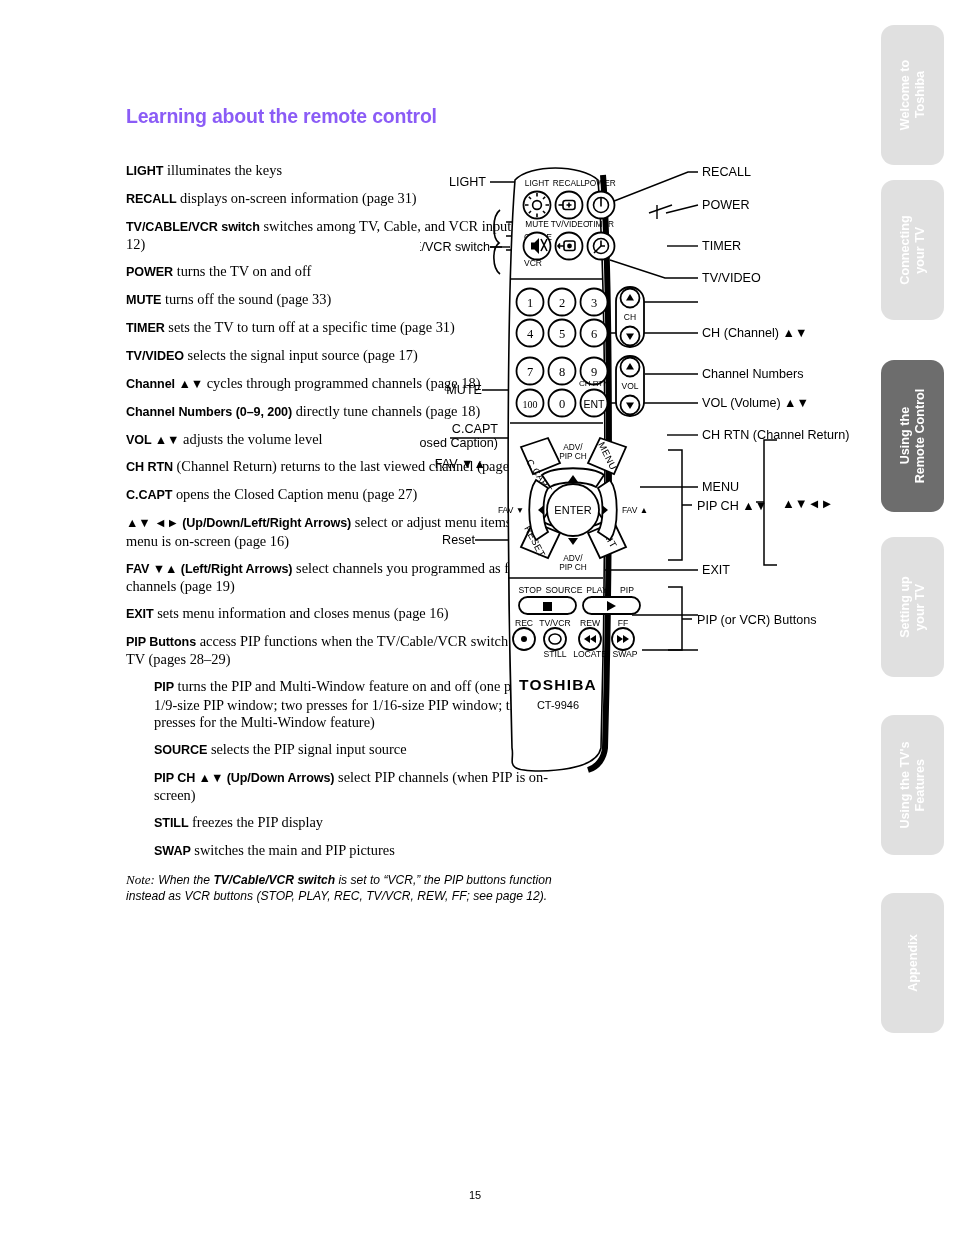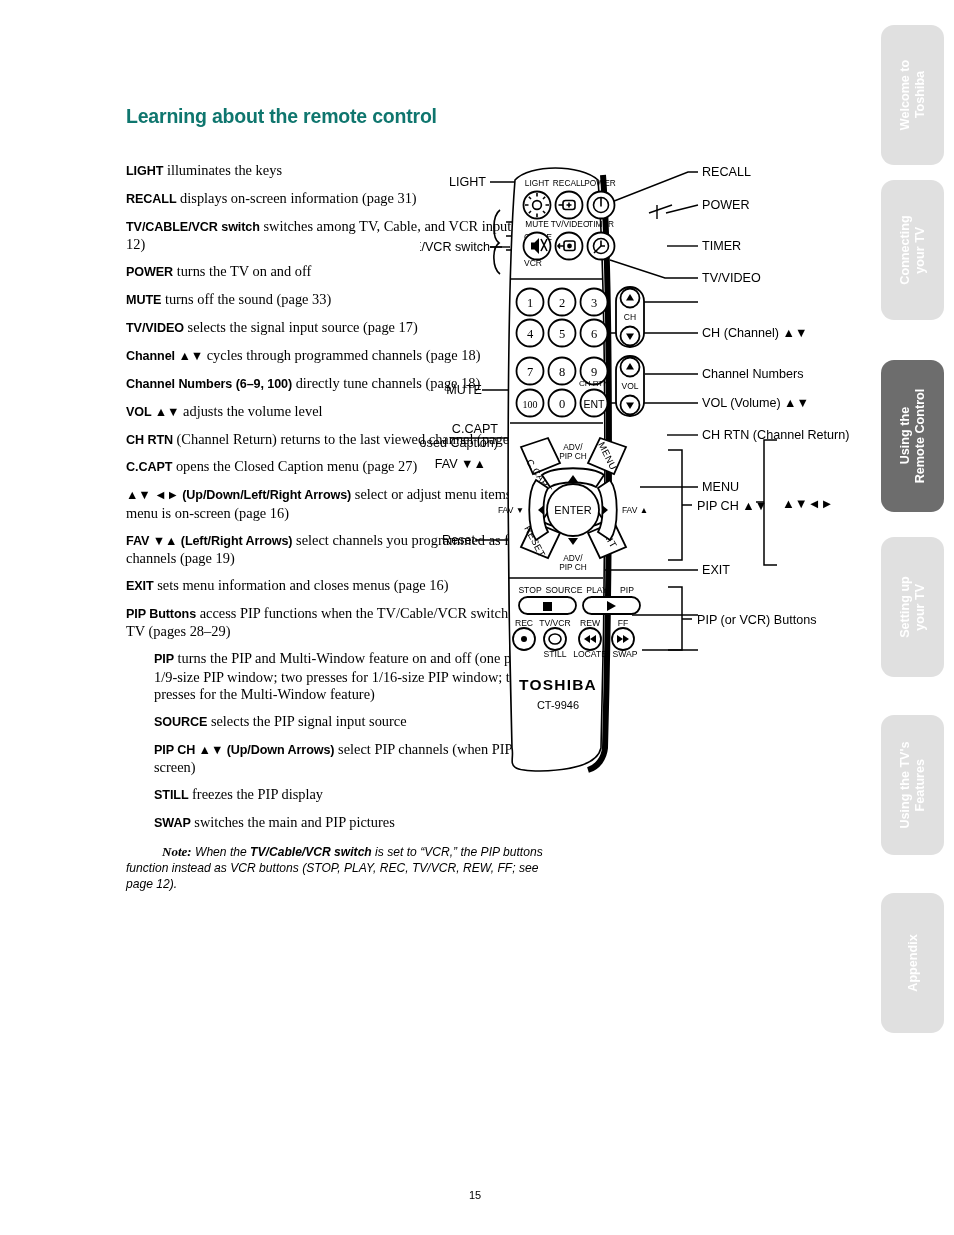--- a/index.html
+++ b/index.html
@@ -3,34 +3,34 @@
 <meta charset="utf-8">
 <style>
   html,body{margin:0;padding:0;background:#fff;}
   body{width:954px;height:1235px;position:relative;
        font-family:"Liberation Serif",serif;color:#000;
        -webkit-font-smoothing:antialiased;}
 
   
   #page-title{position:absolute;left:126px;top:105px;
     font-family:"Liberation Sans",sans-serif;font-weight:bold;
-    font-size:19.5px;letter-spacing:-0.2px;color:#0f766e;}
+    font-size:19.5px;letter-spacing:-0.2px;color:#8b5cf6;}
 
   
   #desc-col{position:absolute;left:126px;top:162px;width:432px;}
   .para{font-family:"Liberation Serif",serif;font-size:14.4px;
         line-height:17.4px;margin:0 0 9.5px 0;text-align:left;}
   .para .k{font-family:"Liberation Sans",sans-serif;font-weight:bold;
         font-size:12.6px;letter-spacing:-0.1px;}
   .indent{margin-left:28px;}
   .note{font-family:"Liberation Sans",sans-serif;font-style:italic;
         font-size:12.1px;line-height:15.8px;margin-top:12px;}
   .note b{font-weight:bold;font-style:italic;}
-  .note .nlbl{font-weight:bold;font-style:italic;
-        font-family:"Liberation Serif",serif;font-size:13px;margin-left:36px;}
+  .note .nlbl{font-weight:normal;font-style:italic;
+        font-family:"Liberation Serif",serif;font-size:13px;}
 
   
   #diagram{position:absolute;left:420px;top:150px;width:460px;height:640px;}
   #diagram svg{display:block;}
 
   
   #tabs{position:absolute;left:881px;top:25px;width:63px;height:1055px;}
   .tab{position:absolute;left:0;width:63px;border-radius:13px;
        background:#e0e0e0;}
   .tab.active{background:#6d6d6d;}
@@ -51,23 +51,24 @@
 <body>
 
 <div id="page-title">Learning about the remote control</div>
 
 <div id="desc-col">
     <p class="para"><span class="k">LIGHT</span><span> illuminates the keys</span></p>
     <p class="para"><span class="k">RECALL</span><span> displays on-screen information (page 31)</span></p>
     <p class="para"><span class="k">TV/CABLE/VCR switch</span><span> switches among TV, Cable, and VCR inputs (page 12)</span></p>
     <p class="para"><span class="k">POWER</span><span> turns the TV on and off</span></p>
     <p class="para"><span class="k">MUTE</span><span> turns off the sound (page 33)</span></p>
+    <p class="para"><span class="k">TIMER</span><span> sets the TV to turn off at a specific time (page 31)</span></p>
     <p class="para"><span class="k">TV/VIDEO</span><span> selects the signal input source (page 17)</span></p>
     <p class="para"><span class="k">Channel ▲▼</span><span> cycles through programmed channels (page 18)</span></p>
-    <p class="para"><span class="k">Channel Numbers (6–9, 100)</span><span> directly tune channels (page 18)</span></p>
+    <p class="para"><span class="k">Channel Numbers (0–9, 200)</span><span> directly tune channels (page 18)</span></p>
     <p class="para"><span class="k">VOL ▲▼</span><span> adjusts the volume level</span></p>
     <p class="para"><span class="k">CH RTN</span><span> (Channel Return) returns to the last viewed channel (page 19)</span></p>
     <p class="para"><span class="k">C.CAPT</span><span> opens the Closed Caption menu (page 27)</span></p>
     <p class="para"><span class="k">▲▼ ◄► (Up/Down/Left/Right Arrows)</span><span> select or adjust menu items when a menu is on-screen (page 16)</span></p>
     <p class="para"><span class="k">FAV ▼▲ (Left/Right Arrows)</span><span> select channels you programmed as favorite channels (page 19)</span></p>
     <p class="para"><span class="k">EXIT</span><span> sets menu information and closes menus (page 16)</span></p>
     <p class="para"><span class="k">PIP Buttons</span><span> access PIP functions when the TV/Cable/VCR switch is set to TV (pages 28–29)</span></p>
     <p class="para indent"><span class="k">PIP</span><span> turns the PIP and Multi-Window feature on and off (one press for 1/9-size PIP window; two presses for 1/16-size PIP window; three presses for the Multi-Window feature)</span></p>
     <p class="para indent"><span class="k">SOURCE</span><span> selects the PIP signal input source</span></p>
     <p class="para indent"><span class="k">PIP CH ▲▼ (Up/Down Arrows)</span><span> select PIP channels (when PIP is on-screen)</span></p>

